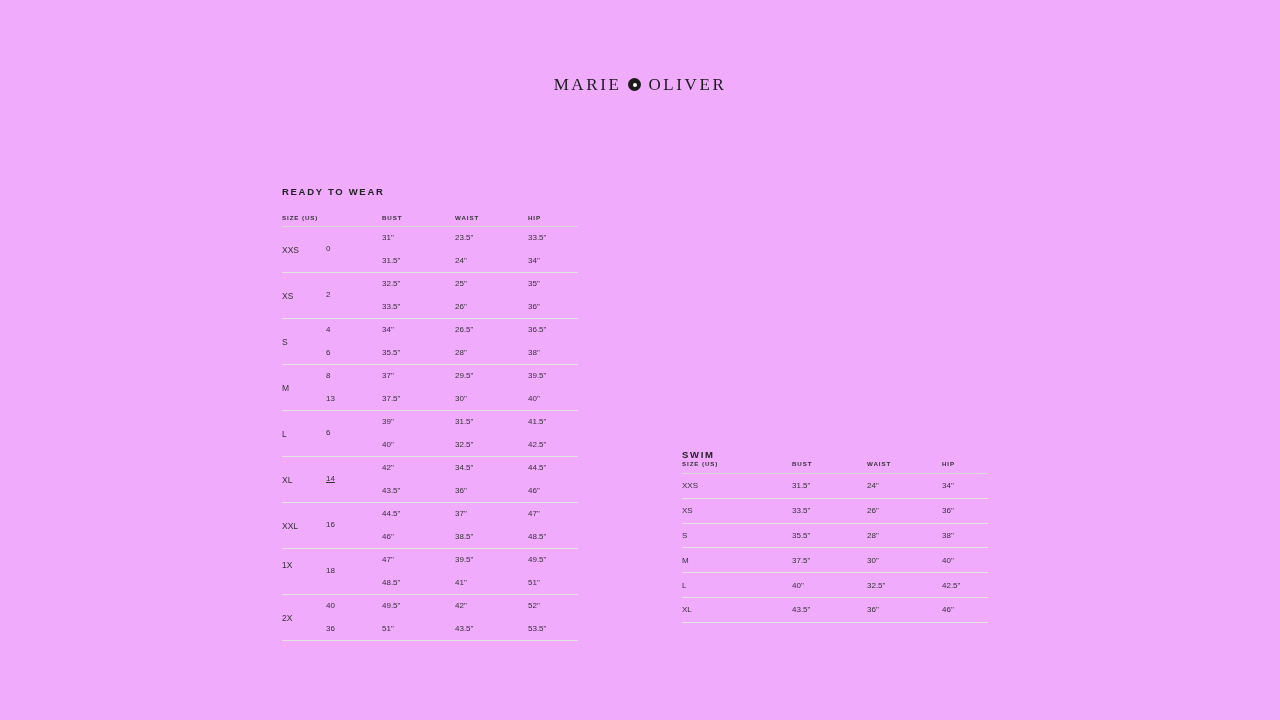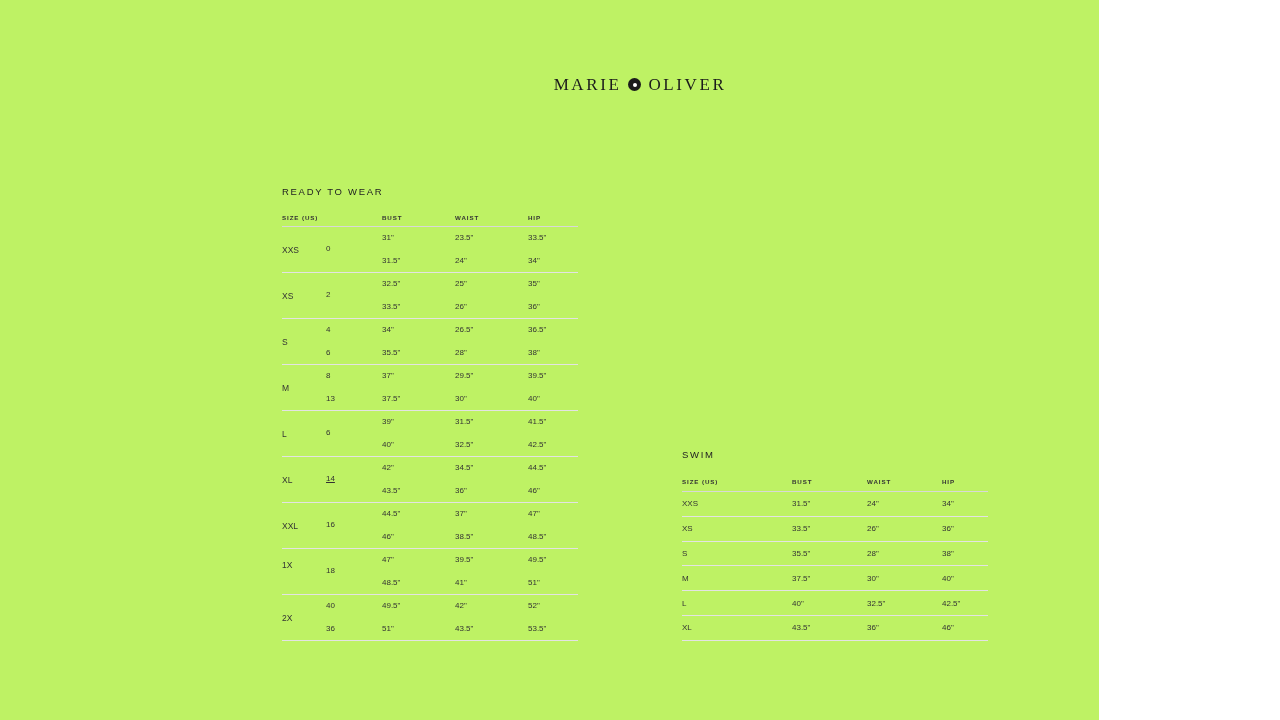--- a/index.html
+++ b/index.html
@@ -7,23 +7,23 @@
     padding: 0;
     width: 1280px;
     height: 720px;
     background: #ffffff;
     font-family: "Liberation Sans", sans-serif;
     color: #222222;
     overflow: hidden;
   }
   .page {
     position: relative;
-    width: 1099px;
+    width: 1280px;
     height: 720px;
-    background: #bef264;
+    background: #f0abfc;
   }
 
   
   .brand {
     position: absolute;
     top: 75px;
     left: 0;
     width: 1280px;
     text-align: center;
     font-family: "Liberation Serif", serif;
@@ -51,21 +51,21 @@
     height: 4px;
     margin-left: -2px;
     margin-top: -2px;
     border-radius: 50%;
     background: #ffffff;
   }
 
   
   .section-title {
     font-size: 9.5px;
-    font-weight: normal;
+    font-weight: bold;
     letter-spacing: 1.7px;
     color: #222222;
     text-transform: uppercase;
   }
 
   
   .table {
     width: 100%;
     border-collapse: collapse;
     table-layout: fixed;
@@ -111,21 +111,21 @@
   #rtw-table .sub {
     display: block;
     height: 22.5px;
     line-height: 22.5px;
     font-size: 8px;
     color: #333333;
   }
 
   
   #swim-wrap { position: absolute; left: 682px; top: 449px; width: 306px; }
-  #swim-wrap .section-title { margin-bottom: 18px; }
+  #swim-wrap .section-title { margin-bottom: 0; }
   #swim-table col.c-size { width: 110px; }
   #swim-table col.c-bust { width: 75px; }
   #swim-table col.c-waist{ width: 75px; }
   #swim-table col.c-hip  { width: 46px; }
   #swim-table td { height: 23.8px; font-size: 8px; }
   #swim-table thead th { padding-bottom: 6px; }
 </style>
 </head>
 <body>
 

